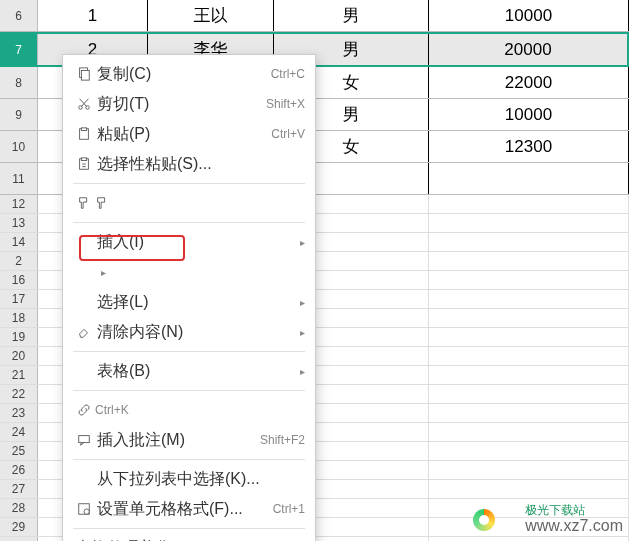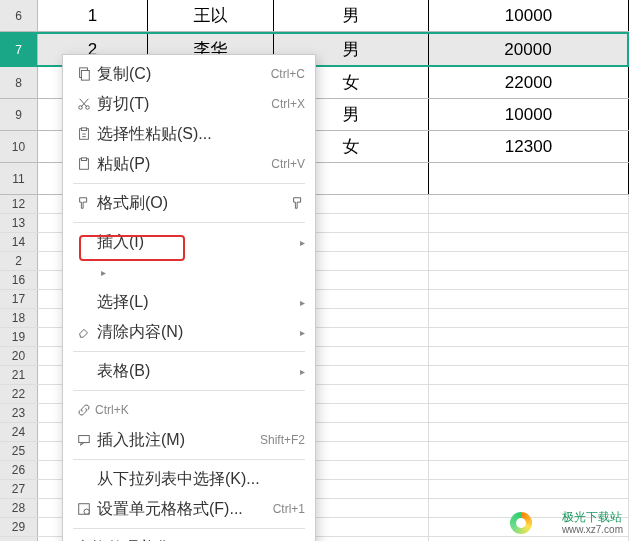--- a/index.html
+++ b/index.html
@@ -106,21 +106,21 @@
       position: relative;
     }
     .watermark .logo::after {
       content: "";
       position: absolute;
       inset: 6px;
       background: #fff;
       border-radius: 50%;
     }
     .watermark .wm-text { display: flex; flex-direction: column; line-height: 1.1; margin-left: 24px; }
-    .watermark .wm-text span:last-child { color: #666; font-size: 10px; text-align: center; }
+    .watermark .wm-text span:last-child { color: #666; font-size: 16px; text-align: center; }
   </style>
 </head>
 <body>
 
 <div class="sheet" id="sheet">
     <div class="row ">
       <div class="row-header tall">6</div>
       <div class="cell col-a tall">1</div>
       <div class="cell col-b tall">王以</div>
       <div class="cell col-c tall">男</div>
@@ -309,50 +309,49 @@
   </div>
   <div class="ctx-item">
     <span class="ctx-icon">
         <svg width="14" height="14" viewBox="0 0 16 16">
           <circle cx="4" cy="12" r="2" fill="none" stroke="currentColor"></circle>
           <circle cx="12" cy="12" r="2" fill="none" stroke="currentColor"></circle>
           <path d="M5 11 L13 2 M11 11 L3 2" stroke="currentColor" fill="none"></path>
         </svg>
       </span>
     <span class="ctx-label">剪切(T)</span>
-    <span class="ctx-shortcut">Ctrl+X</span>
+    <span class="ctx-shortcut">Shift+X</span>
+  </div>
+  <div class="ctx-item">
+    <span class="ctx-icon">
+        <svg width="14" height="14" viewBox="0 0 16 16">
+          <rect x="3" y="2" width="10" height="12" fill="none" stroke="currentColor"></rect>
+          <rect x="5" y="1" width="6" height="3" fill="#fff" stroke="currentColor"></rect>
+        </svg>
+      </span>
+    <span class="ctx-label">粘贴(P)</span>
+    <span class="ctx-shortcut">Ctrl+V</span>
   </div>
   <div class="ctx-item">
     <span class="ctx-icon">
         <svg width="14" height="14" viewBox="0 0 16 16">
           <rect x="3" y="2" width="10" height="12" fill="none" stroke="currentColor"></rect>
           <rect x="5" y="1" width="6" height="3" fill="#fff" stroke="currentColor"></rect>
           <path d="M6 8h4M6 11h4" stroke="currentColor"></path>
         </svg>
       </span>
     <span class="ctx-label">选择性粘贴(S)...</span>
   </div>
-  <div class="ctx-item">
-    <span class="ctx-icon">
-        <svg width="14" height="14" viewBox="0 0 16 16">
-          <rect x="3" y="2" width="10" height="12" fill="none" stroke="currentColor"></rect>
-          <rect x="5" y="1" width="6" height="3" fill="#fff" stroke="currentColor"></rect>
-        </svg>
-      </span>
-    <span class="ctx-label">粘贴(P)</span>
-    <span class="ctx-shortcut">Ctrl+V</span>
-  </div>
   <div class="ctx-sep"></div>
   <div class="ctx-item">
     <span class="ctx-icon">
         <svg width="14" height="14" viewBox="0 0 16 16">
           <path d="M3 2h8v5H7v7H5V7H3z" fill="none" stroke="currentColor"></path>
         </svg>
       </span>
-    <span class="ctx-label">格式刷(O)</span>
     <span class="ctx-icon" style="width:auto;">
         <svg width="14" height="14" viewBox="0 0 16 16">
           <path d="M3 2h8v5H7v7H5V7H3z" fill="none" stroke="currentColor"></path>
         </svg>
       </span>
   </div>
   <div class="ctx-sep"></div>
   <div class="ctx-item">
     <span class="ctx-icon"></span>
     <span class="ctx-label">插入(I)</span>

